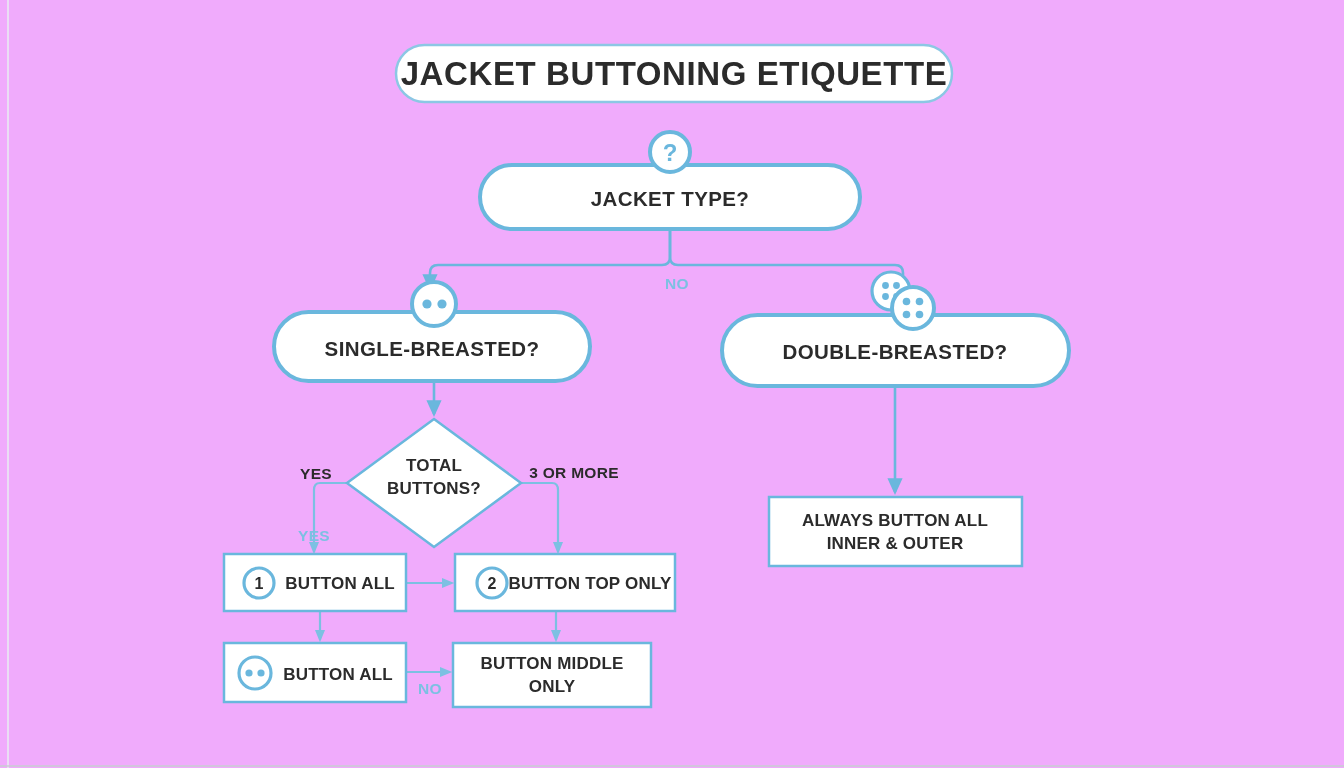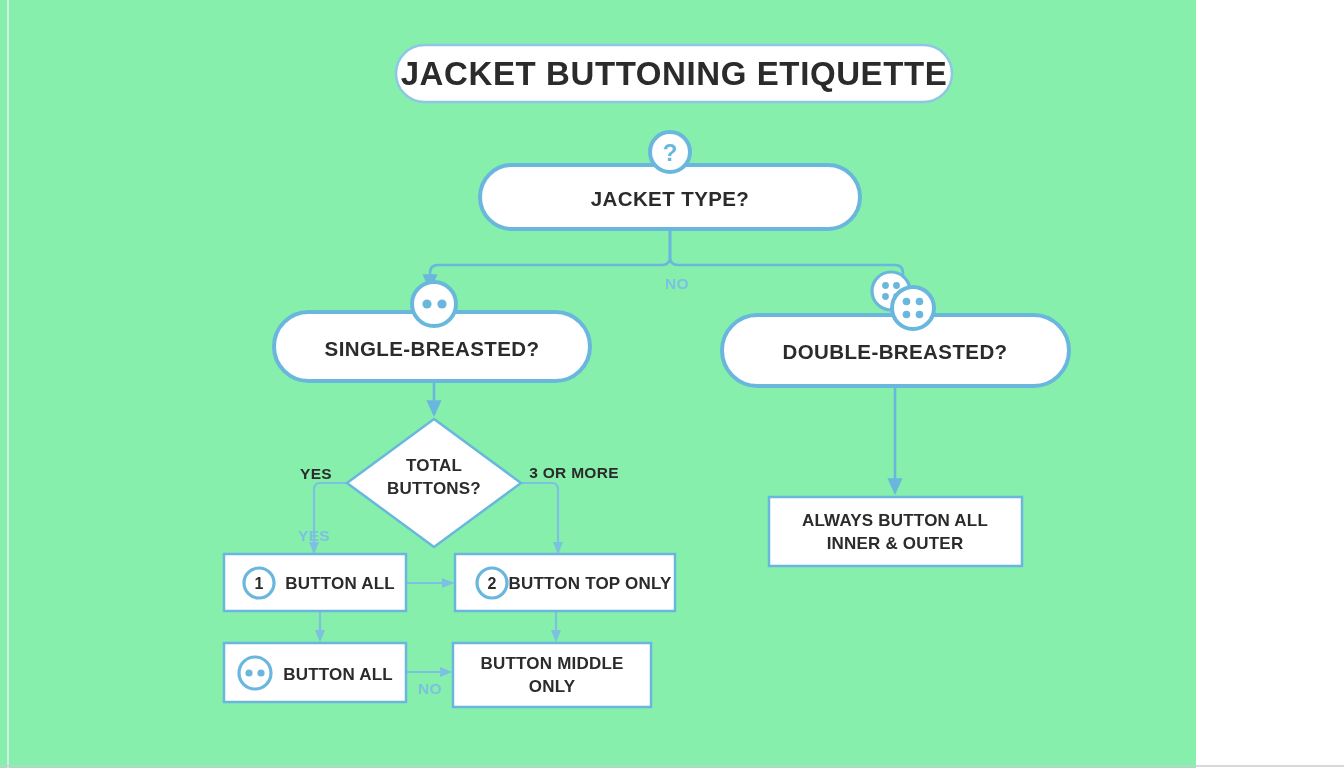--- a/index.html
+++ b/index.html
@@ -9,23 +9,23 @@
   }
   body {
     width: 1344px;
     height: 768px;
     overflow: hidden;
     font-family: "Liberation Sans", sans-serif;
     position: relative;
   }
   #stage {
     position: relative;
-    width: 1196px;
+    width: 1344px;
     height: 768px;
-    background: #86efac;
+    background: #f0abfc;
   }
   svg#chart {
     position: absolute;
     top: 0;
     left: 0;
     width: 1344px;
     height: 768px;
     display: block;
   }
   .pill-stroke {

